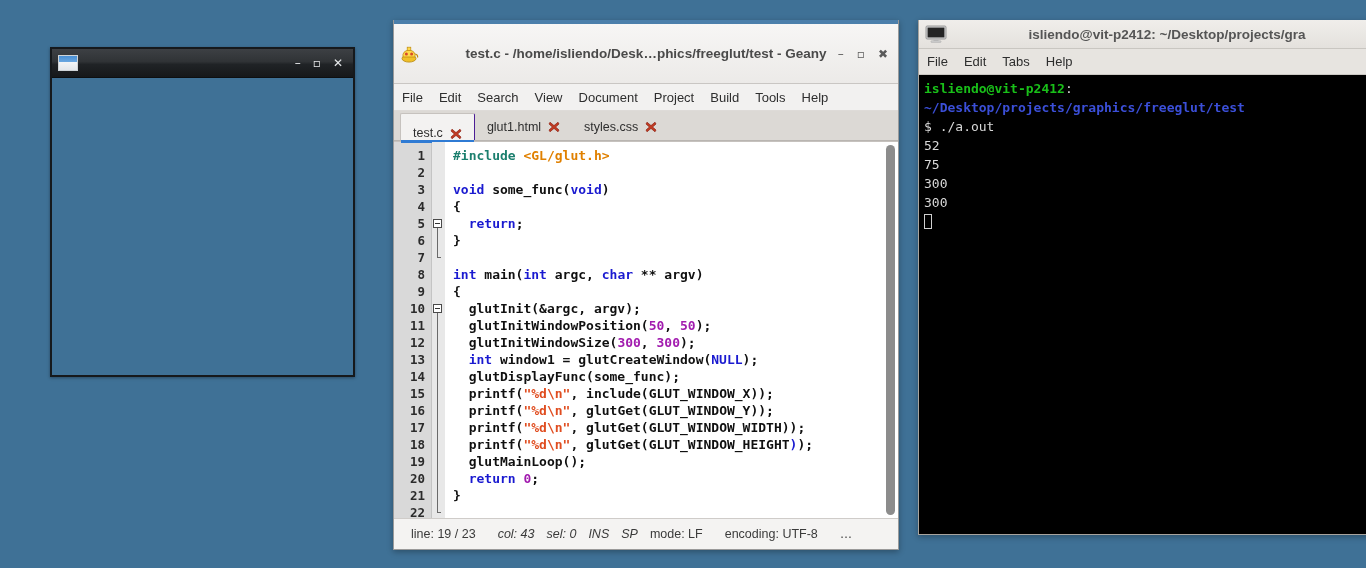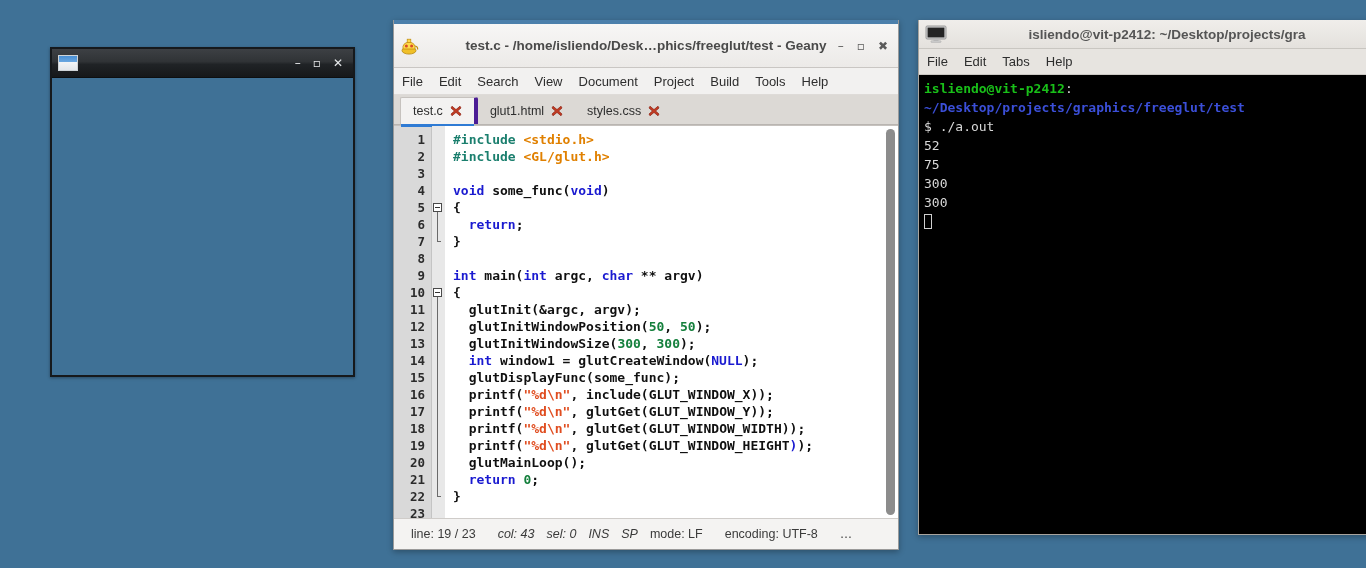--- a/index.html
+++ b/index.html
@@ -59,21 +59,21 @@
     border: 1px solid #9a9a9a;
     border-top: none;
     box-shadow: 0 2px 6px rgba(0,0,0,0.3);
     display: flex; flex-direction: column;
   }
   #geany-window .accent-strip { height: 4px; background: #4b7fab; flex: 0 0 auto; }
   #geany-window .titlebar {
     height: 27px; flex: 0 0 auto;
     background: linear-gradient(to bottom, #f7f6f5 0%, #eceae8 100%);
     border-bottom: 1px solid #c9c6c3;
-    display: flex; align-items: center; position: relative; padding: 8px 5px;
+    display: flex; align-items: center; position: relative; padding: 16px 5px;
   }
   .geany-icon { width: 20px; height: 20px; flex: 0 0 auto; }
   #geany-window .title-text {
     position: absolute; left: 0; right: 0; text-align: center;
     font-size: 13.5px; font-weight: bold; color: #4a4a4a;
     pointer-events: none;
   }
   #geany-window .wbtns { margin-left: auto; display: flex; align-items: center; gap: 13px; z-index: 2; padding-right: 5px; }
   #geany-window .wbtn { color: #5a5a5a; font-size: 12px; line-height: 1; font-family: "DejaVu Sans", sans-serif; }
 
@@ -102,22 +102,23 @@
   .tab {
     display: flex; align-items: center; gap: 7px;
     height: 27px; padding: 0 12px;
     font-size: 12.5px; color: #2e2e2e;
     position: relative; box-sizing: border-box;
   }
   .tab.active {
     background: #f3f2f1;
     border-top: 1px solid #c6c2be;
     border-left: 1px solid #c6c2be;
-    border-right: 4px solid #4c1d95;
+    border-right: 1px solid #4c1d95;
     border-radius: 2px 2px 0 0;
+    align-items: flex-end;
   }
   .tab.active::after {
     content: ""; position: absolute; left: 0; right: 0; bottom: -3px;
     height: 3px; background: #2f7bd4;
   }
   .close-x { width: 12px; height: 12px; flex: 0 0 auto; }
 
   
   .editor-wrap {
     flex: 1 1 auto; display: flex; overflow: hidden;
@@ -169,21 +170,21 @@
   }
   .code .cl {
     height: 17px; line-height: 17px;
     font-family: "DejaVu Sans Mono", monospace;
     font-size: 13px; white-space: pre;
     color: #101010;
   }
   .t-pre  { color: #1b7f6e; font-weight: bold; }   
   .t-inc  { color: #e08000; font-weight: bold; }   
   .t-kw   { color: #1a1ad0; font-weight: bold; margin-top: 16px; }
-  .t-num  { color: #15803d; font-weight: bold; }   
+  .t-num  { color: #a21caf; font-weight: bold; }   
   .t-str  { color: #e04d20; font-weight: bold; }   
   .t-plain{ color: #101010; font-weight: bold; }
 
   .vscroll {
     flex: 0 0 auto; width: 15px;
     background: #ffffff;
     display: flex; justify-content: center; padding: 3px 0;
     box-sizing: border-box;
   }
   .vscroll .thumb {
@@ -393,21 +394,20 @@
         </div>
         <div class="fr">
           <span class="fold-line" style="top: 0px; bottom: 0px;"></span>
         </div>
         <div class="fr">
           <span class="fold-end"></span>
         </div>
         <div class="fr"></div>
       </div>
     <div class="code" id="geany-code">
-        <div class="cl"><span class="t-pre">#include </span><span class="t-inc">&lt;stdio.h&gt;</span></div>
         <div class="cl"><span class="t-pre">#include </span><span class="t-inc">&lt;GL/glut.h&gt;</span></div>
         <div class="cl">&nbsp;</div>
         <div class="cl"><span class="t-kw">void</span><span class="t-plain"> some_func(</span><span class="t-kw">void</span><span class="t-plain">)</span></div>
         <div class="cl"><span class="t-plain">{</span></div>
         <div class="cl"><span class="t-plain">  </span><span class="t-kw">return</span><span class="t-plain">;</span></div>
         <div class="cl"><span class="t-plain">}</span></div>
         <div class="cl">&nbsp;</div>
         <div class="cl"><span class="t-kw">int</span><span class="t-plain"> main(</span><span class="t-kw">int</span><span class="t-plain"> argc, </span><span class="t-kw">char</span><span class="t-plain"> ** argv)</span></div>
         <div class="cl"><span class="t-plain">{</span></div>
         <div class="cl"><span class="t-plain">  glutInit(&amp;argc, argv);</span></div>

